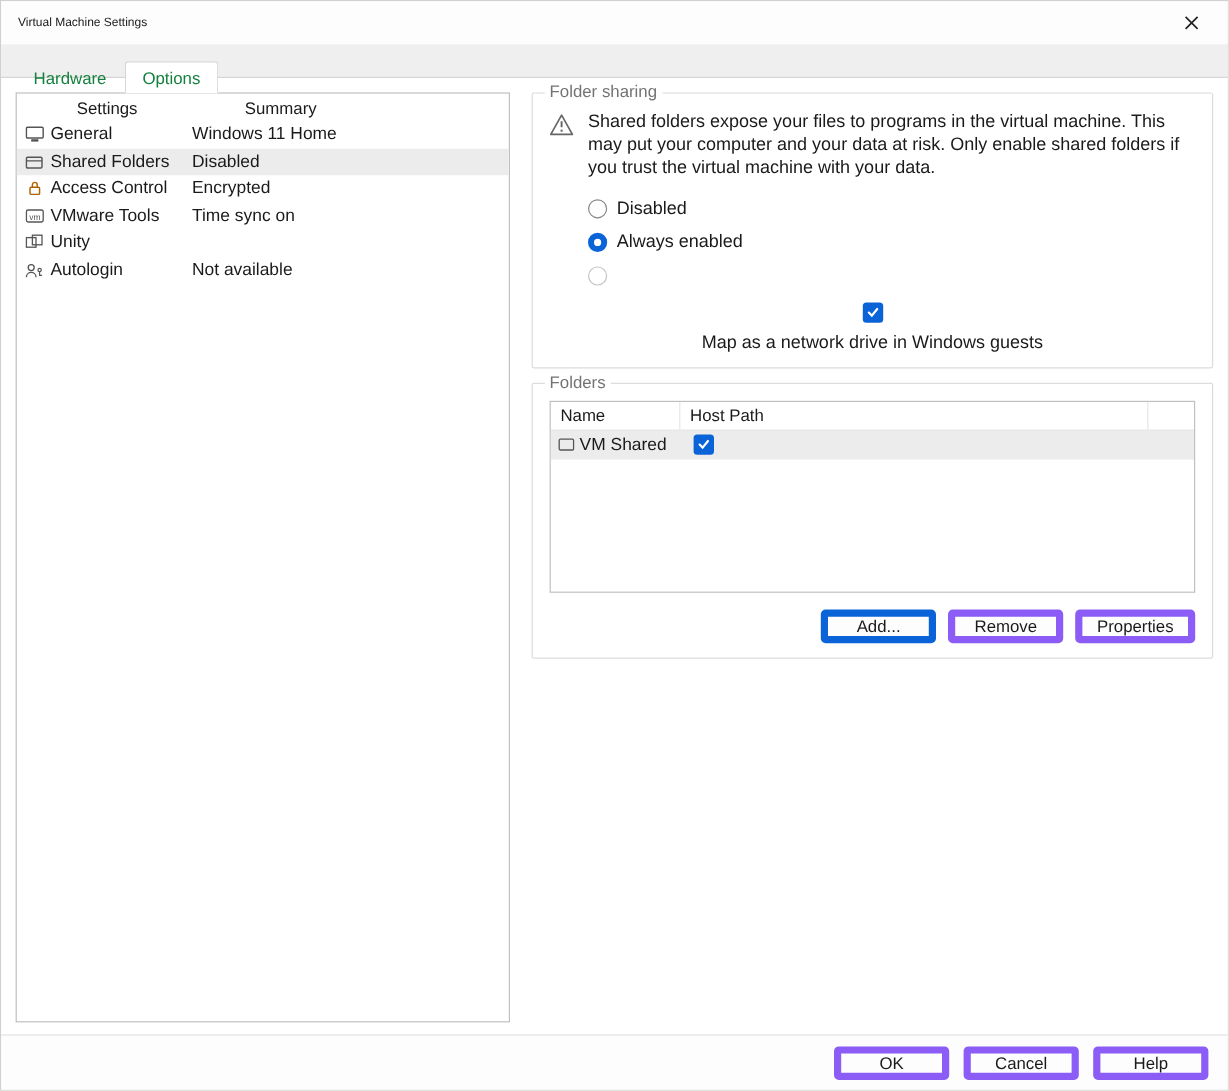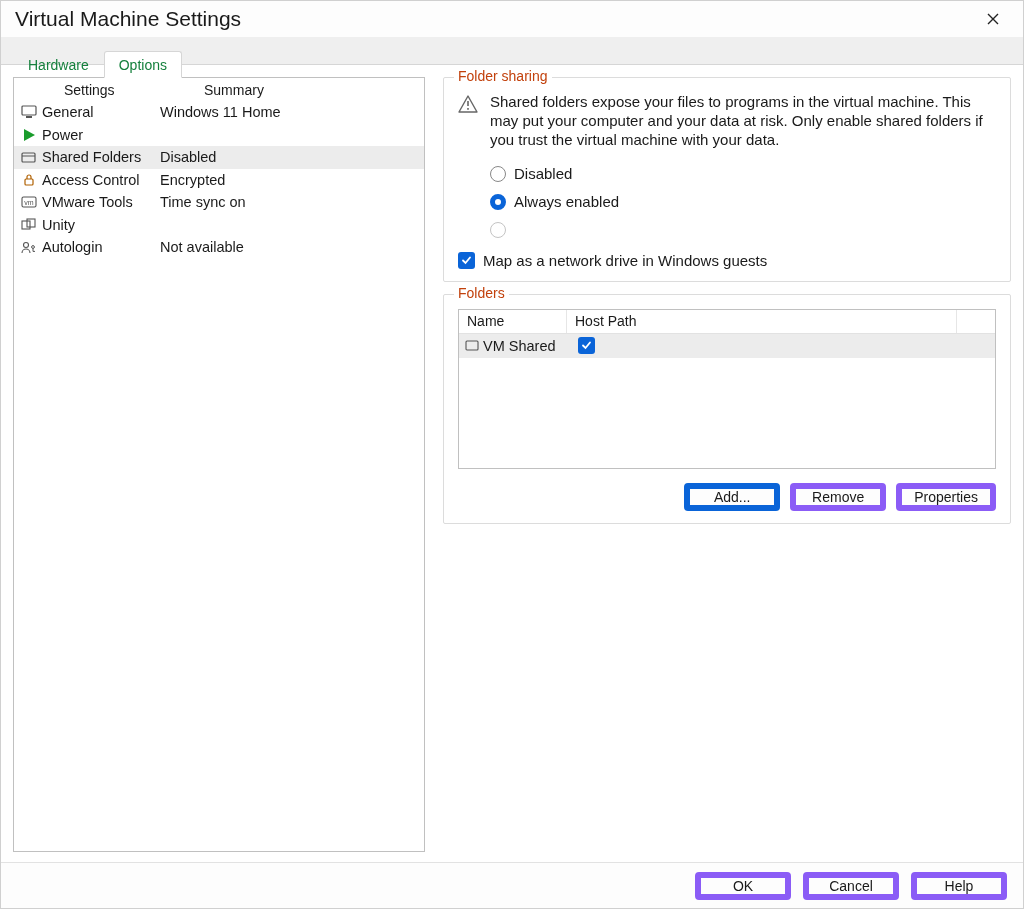--- a/index.html
+++ b/index.html
@@ -20,21 +20,21 @@
     border: 1px solid #d0d0d0;
   }
   
   .titlebar {
     height: 36px;
     display: flex;
     align-items: center;
     padding: 0 10px 0 14px;
     background: #fdfdfd;
   }
-  .titlebar .title { font-size: 21px; }
+  .titlebar .title { font-size: 10px; }
   .titlebar .spacer { flex: 1; }
   .close-btn {
     width: 40px; height: 30px;
     display: flex; align-items: center; justify-content: center;
     font-size: 17px;
   }
   
   .tabstrip {
     height: 28px;
     display: flex;
@@ -110,21 +110,21 @@
     border-radius: 2px;
     position: relative;
     padding: 14px 14px 12px 14px;
   }
   .groupbox-title {
     position: absolute;
     top: -10px; left: 10px;
     background: #fff;
     padding: 0 4px;
     font-size: 14px;
-    color: #c2410c;
+    color: #737373;
   }
   .warning-row {
     display: flex;
     gap: 12px;
     margin-bottom: 10px;
   }
   .warn-icon {
     width: 20px; height: 20px; flex-shrink: 0;
     margin-top: 2px;
   }
@@ -142,20 +142,21 @@
   }
   .radio.checked {
     border: 5px solid #0a64d8;
   }
   .radio-row.disabled { color: #9a9a9a; }
   .radio-row.disabled .radio { border-color: #c4c4c4; }
   .check-row {
     display: flex; align-items: center; gap: 8px;
     margin-top: 8px;
     font-size: 15px;
+    flex-direction: column;
   }
   .checkbox {
     width: 17px; height: 17px;
     border-radius: 3px;
     display: inline-flex; align-items: center; justify-content: center;
     font-size: 12px;
   }
   .checkbox.checked {
     background: #0a64d8;
     color: #fff;
@@ -261,29 +262,20 @@
           <span class="row-icon">
             <svg width="16" height="14" viewBox="0 0 16 14">
                 <rect x="1" y="1" width="14" height="9" rx="1" fill="none" stroke="#555" stroke-width="1.2"></rect>
                 <rect x="5" y="11" width="6" height="2" fill="#555"></rect>
               </svg>
           </span>
           <span class="row-label">General</span>
           <span class="row-summary">Windows 11 Home</span>
         </div>
 
-        <div class="settings-row">
-          <span class="row-icon">
-            <svg width="14" height="14" viewBox="0 0 14 14">
-                <polygon points="2,1 13,7 2,13" fill="#1a9c2c"></polygon>
-              </svg>
-          </span>
-          <span class="row-label">Power</span>
-          <span class="row-summary"></span>
-        </div>
 
         <div class="settings-row selected">
           <span class="row-icon">
             <svg width="16" height="14" viewBox="0 0 16 14">
                 <rect x="1" y="3" width="13" height="9" rx="1" fill="none" stroke="#555" stroke-width="1.2"></rect>
                 <path d="M1 6 h13" stroke="#555" stroke-width="1"></path>
               </svg>
           </span>
           <span class="row-label">Shared Folders</span>
           <span class="row-summary">Disabled</span>

